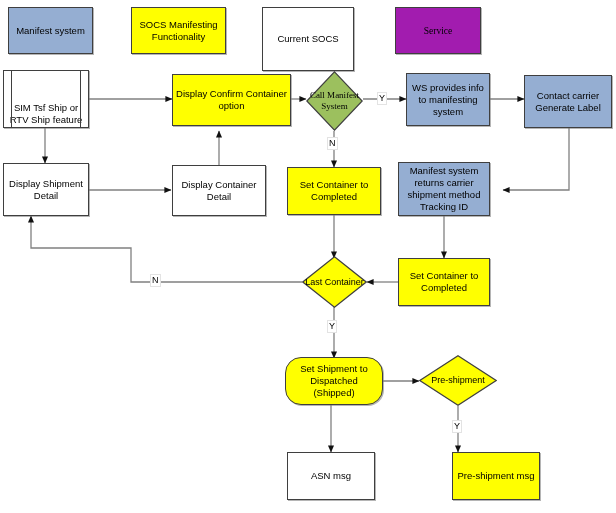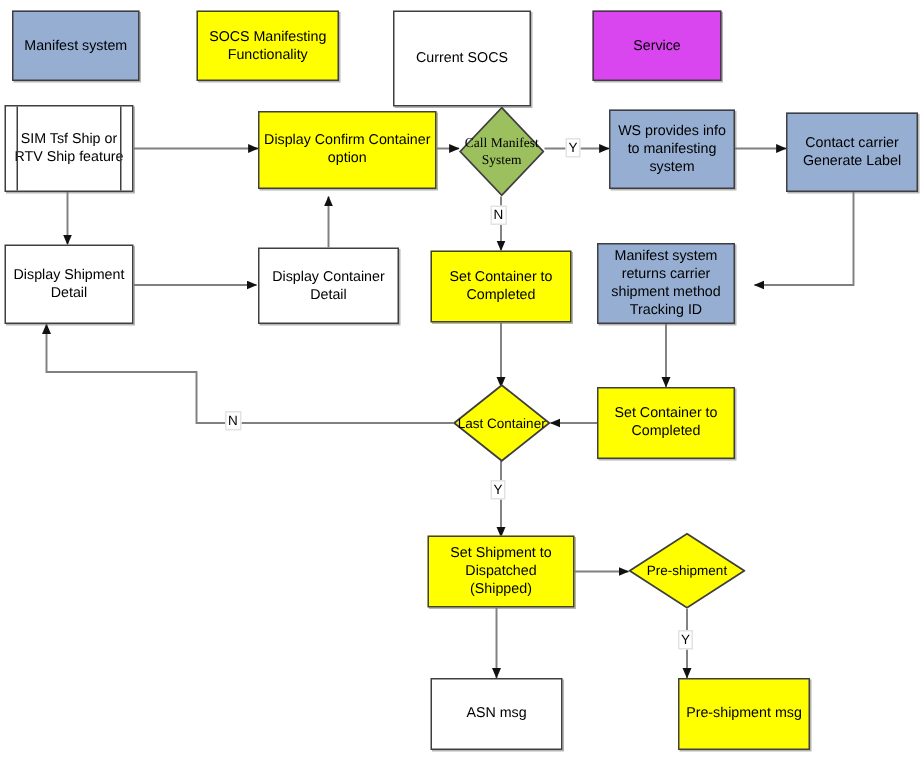--- a/index.html
+++ b/index.html
@@ -34,21 +34,21 @@
     line-height: 12px;
     color: #000000;
     z-index: 3;
   }
   .rect {
     border: 1px solid #3f3f3f;
     box-shadow: 1px 1px 0 rgba(120,120,120,0.55);
   }
   .fill-blue  { background: #95aed2; }
   .fill-yellow{ background: #ffff00; }
-  .fill-green { background: #d946ef; }
+  .fill-green { background: #a21caf; font-family: Liberation Serif, serif; }
   .fill-white { background: #ffffff; }
   .pproc {
     border: 1px solid #3f3f3f;
     background: #ffffff;
     box-shadow: 1px 1px 0 rgba(120,120,120,0.55);
   }
   .pproc::before, .pproc::after {
     content: "";
     position: absolute;
     top: 0;
@@ -149,21 +149,21 @@
   </div>
 
   <div class="node rect fill-white" style="left:262px; top:7px; width:92px; height:64px;">
     <span class="txt">Current SOCS</span>
   </div>
 
   <div class="node rect fill-green" style="left:395px; top:7px; width:86px; height:47px;">
     <span class="txt">Service</span>
   </div>
 
-  <div class="node pproc" style="left:3px; top:70px; width:86px; height:58px;">
+  <div class="node pproc" style="left:3px; top:70px; width:86px; height:58px;align-items:flex-end;">
     <span class="txt">SIM Tsf Ship or RTV Ship feature</span>
   </div>
 
   <div class="node rect fill-yellow" style="left:172px; top:74px; width:119px; height:52px;">
     <span class="txt">Display Confirm Container option</span>
   </div>
 
   <div class="diamond" style="left:306px; top:71px; width:57px; height:60px;font-family:Liberation Serif, serif;">
     <svg class="dshape" viewBox="0 0 57 60" preserveAspectRatio="none">
       <polygon points="28.5,0.8 56.2,30 28.5,59.2 0.8,30" fill="#9cc05e" stroke="#3f3f3f" stroke-width="1.2"></polygon>
@@ -199,21 +199,21 @@
     <svg class="dshape" viewBox="0 0 65 52" preserveAspectRatio="none">
       <polygon points="32.5,0.8 64.2,26 32.5,51.2 0.8,26" fill="#ffff00" stroke="#3f3f3f" stroke-width="1.2"></polygon>
     </svg>
     <div class="dlabel">Last Container</div>
   </div>
 
   <div class="node rect fill-yellow" style="left:398px; top:258px; width:92px; height:48px;">
     <span class="txt">Set Container to Completed</span>
   </div>
 
-  <div class="node rect fill-yellow" style="left:285px; top:357px; width:98px; height:48px;">
+  <div class="node rect fill-yellow" style="left:285px; top:357px; width:98px; height:48px;border-radius:16px;">
     <span class="txt">Set Shipment to Dispatched (Shipped)</span>
   </div>
 
   <div class="diamond" style="left:419px; top:355px; width:78px; height:51px;">
     <svg class="dshape" viewBox="0 0 78 51" preserveAspectRatio="none">
       <polygon points="39,0.8 77.2,25.5 39,50.2 0.8,25.5" fill="#ffff00" stroke="#3f3f3f" stroke-width="1.2"></polygon>
     </svg>
     <div class="dlabel">Pre-shipment</div>
   </div>
 

